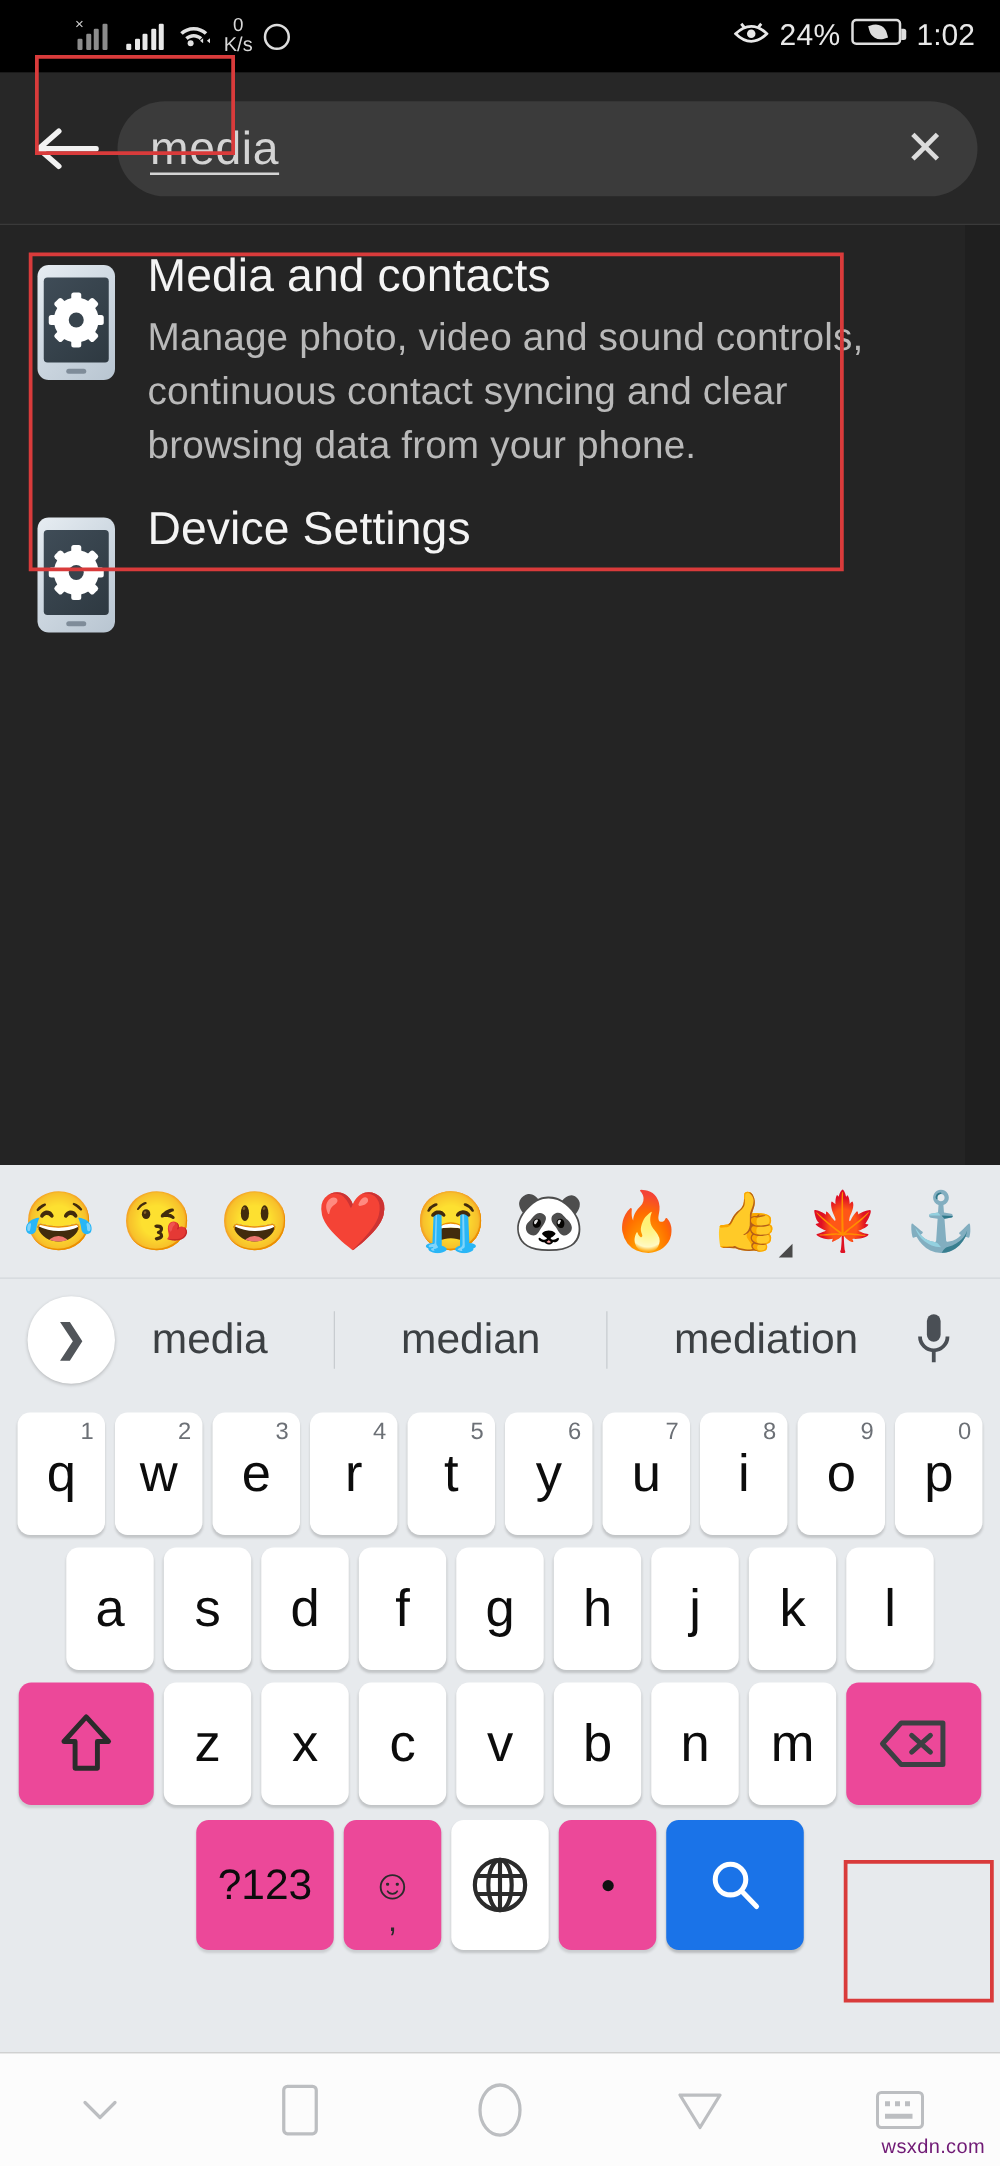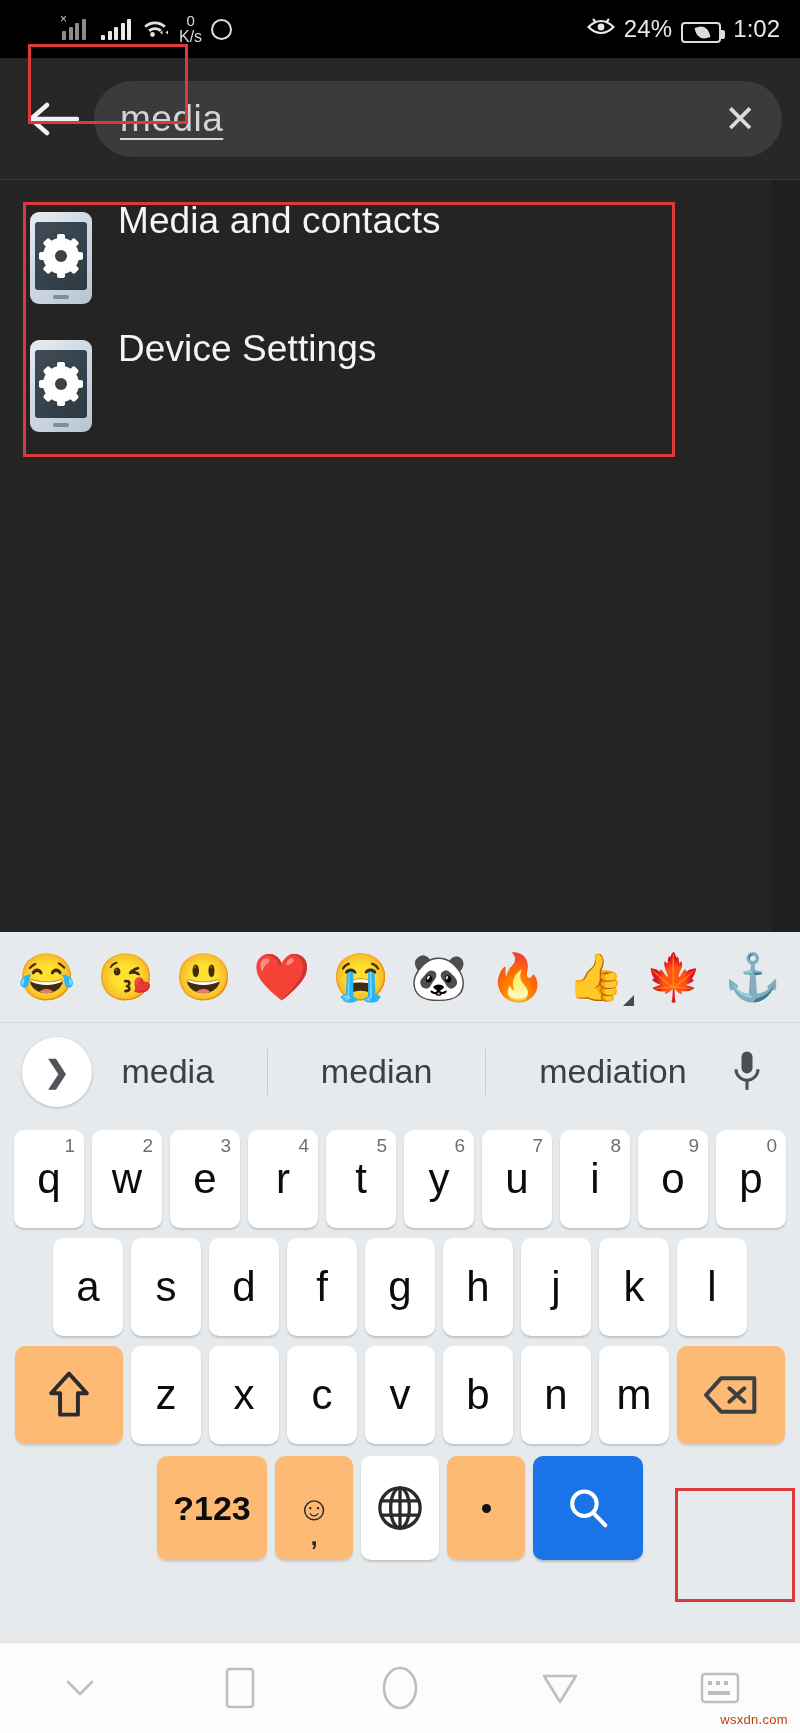--- a/index.html
+++ b/index.html
@@ -11,21 +11,21 @@
   }
   #screen { position: relative; width: 800px; height: 1733px; background: #1f1f1f; }
 
   
   .statusbar {
     position: absolute; top: 0; left: 0; width: 800px; height: 58px;
     background: #000; display: flex; align-items: center;
     padding: 0 20px; color: #e8e8e8;
   }
   .sb-left { display: flex; align-items: center; gap: 9px; padding-left: 42px; }
-  .sb-right { margin-left: auto; display: flex; align-items: flex-end; gap: 9px; }
+  .sb-right { margin-left: auto; display: flex; align-items: flex-start; gap: 9px; }
   .bars { display: flex; align-items: flex-end; gap: 2.5px; height: 22px; position: relative; }
   .bars i { display: block; width: 4px; background: #e8e8e8; border-radius: 1px; }
   .bars.dim i { background: #8c8c8c; }
   .bars i:nth-child(1){height:5px}
   .bars i:nth-child(2){height:9px}
   .bars i:nth-child(3){height:13px}
   .bars i:nth-child(4){height:17px}
   .bars i:nth-child(5){height:21px}
   .bars .xmark { position: absolute; top: -5px; left: -2px; font-size: 12px; color: #cfcfcf; line-height: 1; }
   .kbs { display: flex; flex-direction: column; align-items: center; line-height: 1; color: #d8d8d8; }
@@ -100,21 +100,21 @@
   .key {
     position: relative; background: #fff; border-radius: 10px;
     box-shadow: 0 2px 2px rgba(0,0,0,.16);
     display: flex; align-items: center; justify-content: center;
     font-size: 42px; color: #0c0c0c; user-select: none;
   }
   .krow1 .key { width: 70px; height: 98px; }
   .krow2 .key { width: 70px; height: 98px; }
   .krow3 .key { width: 70px; height: 98px; }
   .key .num { position: absolute; top: 5px; right: 9px; font-size: 19px; color: #6c7076; }
-  .key.fn { background: #fdba74; box-shadow: 0 2px 2px rgba(0,0,0,.12); font-weight: bold; }
+  .key.fn { background: #ec4899; box-shadow: 0 2px 2px rgba(0,0,0,.12); }
   .krow3 .key.fn { width: 108px; }
   .krow4 { margin-top: 12px; }
   .krow4 .key { height: 104px; font-size: 34px; }
   .k-num123 { width: 110px !important; }
   .k-emoji { width: 78px !important; }
   .k-globe { width: 78px !important; background: #fff !important; }
   .k-space { flex: 1; max-width: 280px; background: #fff !important; }
   .k-period { width: 78px !important; }
   .k-search { width: 110px !important; background: #1a73e8 !important; box-shadow: 0 2px 2px rgba(0,0,0,.2) !important; }
   .hl-searchkey { position: absolute; right: 5px; bottom: 40px; width: 120px; height: 114px; border: 3px solid #d93b3b; pointer-events: none; }
@@ -125,21 +125,21 @@
   .emo-k .smiley { font-size: 34px; color: #2b2b2b; line-height: 1; }
   .emo-k .comma { position: absolute; bottom: 8px; left: 50%; transform: translateX(-50%); font-size: 26px; color: #2b2b2b; }
   .globe svg { width: 46px; height: 46px; }
   .srch svg { width: 46px; height: 46px; }
   .k-period .dot { width: 9px; height: 9px; border-radius: 50%; background: #111; }
 
   
   .navbar { position: absolute; top: 1642px; left: 0; width: 800px; height: 91px; background: #fcfcfc; border-top: 1px solid #e1e1e1; display: flex; align-items: center; justify-content: space-around; }
   .nav-item { width: 100px; height: 60px; display: flex; align-items: center; justify-content: center; color: #bcbec1; }
   .nav-item svg { stroke: #bcbec1; fill: none; }
-  .watermark { position: absolute; right: 12px; bottom: 6px; font-size: 13px; color: #c2410c; letter-spacing: .3px; }
+  .watermark { position: absolute; right: 12px; bottom: 6px; font-size: 16px; color: #701a75; letter-spacing: .3px; }
 </style>
 </head>
 <body>
 
 <div id="screen">
 
   <div class="statusbar">
     <div class="sb-left">
       <span class="bars dim">
         <span class="xmark">×</span>
@@ -213,20 +213,21 @@
               <div class="tooth" style="transform:rotate(135deg)"></div>
               <div class="g-body"></div>
               <div class="g-hole"></div>
             </div>
           </div>
           <div class="hm"></div>
         </div>
       </div>
       <div class="res-body">
         <div class="res-title">Media and contacts</div>
+        <div class="res-desc">Manage photo, video and sound controls, continuous contact syncing and clear browsing data from your phone.</div>
       </div>
     </div>
 
     <div class="result-row" style="padding-top:14px;">
       <div class="res-icon">
         <div class="phone-ico">
           <div class="scr">
             <div class="gear">
               <div class="tooth" style="transform:rotate(0deg)"></div>
               <div class="tooth" style="transform:rotate(45deg)"></div>

